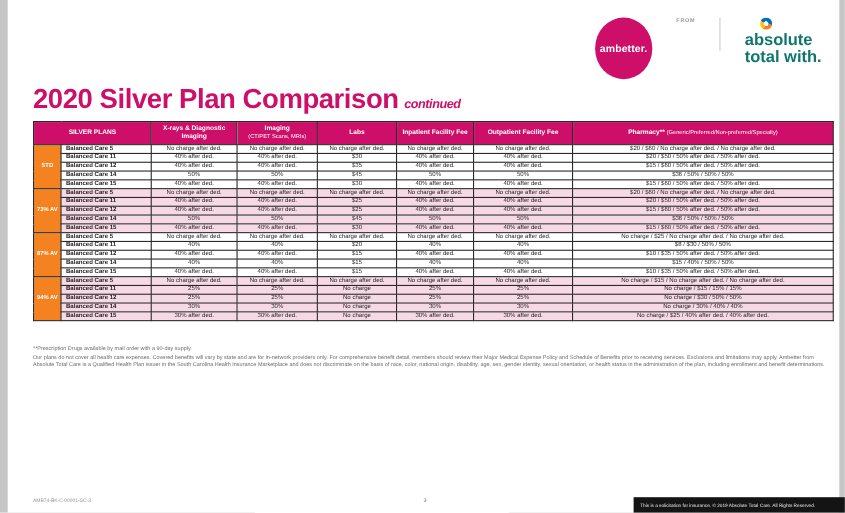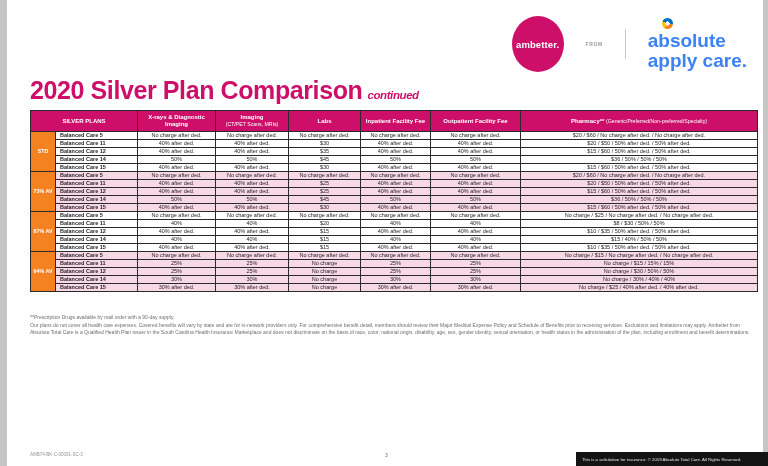--- a/index.html
+++ b/index.html
@@ -1,24 +1,24 @@
 <!DOCTYPE html>
 <html><head>
 <meta charset="utf-8">
 <style>
   html,body{margin:0;padding:0}
   body{width:768px;height:466px;background:#c6c6c6;font-family:"Liberation Sans",sans-serif;position:relative;overflow:hidden;
        --accent:#ce0f69;--orange:#f58220;--pink:#f7d9e5;--ink:#231f20;--muted:#6d6e71}
   .page{position:absolute;left:7px;top:0;width:756px;height:466px;background:#ffffff}
   
-  .logo{position:absolute;top:16px;right:16px;display:flex;align-items:center;gap:22px}
+  .logo{position:absolute;top:16px;right:16px;display:flex;align-items:flex-start;gap:22px}
   .amb-oval{width:52px;height:56px;border-radius:50%;background:var(--accent);color:#fff;display:flex;align-items:center;justify-content:center;font-weight:700;font-size:9.5px;letter-spacing:.1px}
   .from{font-size:5px;color:#9b9b9b;letter-spacing:.6px;font-weight:700}
   .vline{width:1px;height:30px;background:#c9c9c9}
-  .brand{display:flex;flex-direction:column;align-items:flex-start;color:#3b82f6;font-size:19px;font-weight:600;line-height:1.02}
+  .brand{display:flex;flex-direction:column;align-items:flex-start;color:#0f766e;font-size:15px;font-weight:600;line-height:1.02}
   .swirl{width:11px;height:11px;border-radius:50%;margin:0 0 2px 14px;
          background:radial-gradient(circle,#fff 0 2px,rgba(0,0,0,0) 2.3px),
                     conic-gradient(#0071bc 0 28%,#f58220 28% 58%,#ffc20e 58% 82%,#0071bc 82% 100%)}
   
   .title{position:absolute;left:23px;top:76px;color:var(--accent);font-size:25px;font-weight:700;letter-spacing:-.4px;white-space:nowrap}
   .title .cont{font-size:11.5px;font-style:italic;margin-left:5px}
   
   table.tbl{position:absolute;left:23px;top:110px;width:727px;border-collapse:collapse;table-layout:fixed;color:var(--ink)}
   .tbl th,.tbl td{border:1px solid #2a2a2a;padding:0 2px;text-align:center;line-height:1.12;overflow:hidden}
   .tbl th{background:var(--accent);color:#fff;font-size:6px;font-weight:700;height:20px}
@@ -43,21 +43,21 @@
 
   <div class="logo">
     <div class="amb-oval">
       <span>ambetter.</span>
     </div>
     <span class="from">FROM</span>
     <div class="vline"></div>
     <div class="brand">
       <span class="swirl"></span>
       <span>absolute</span>
-      <span>apply care.</span>
+      <span>total with.</span>
     </div>
   </div>
 
   <div class="title">
     <span>2020 Silver Plan Comparison</span><span class="cont">continued</span>
   </div>
 
   <table class="tbl" id="plan-table">
     <colgroup>
       <col style="width:25px">

